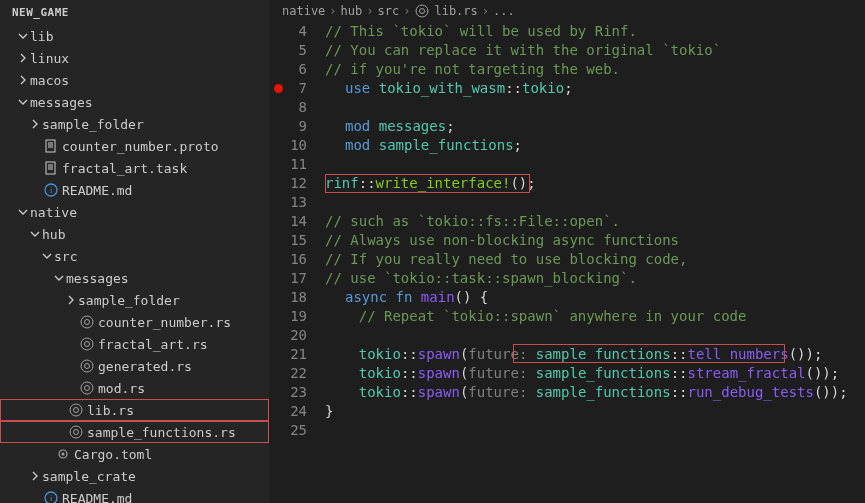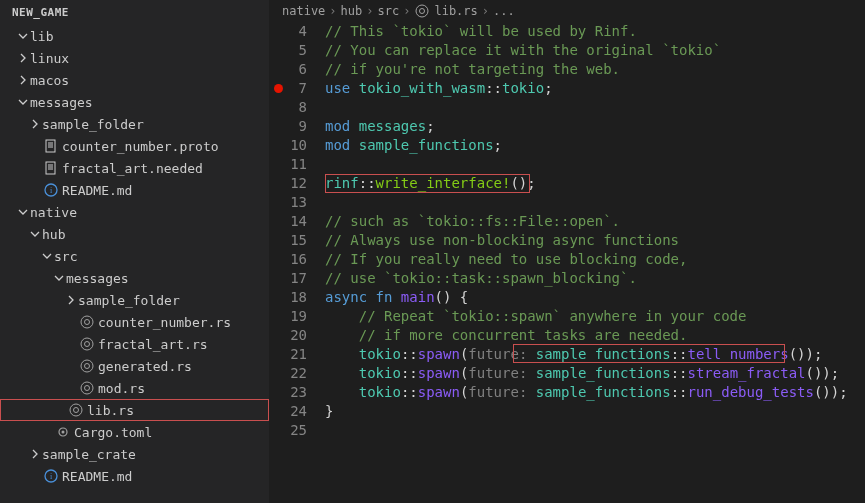--- a/index.html
+++ b/index.html
@@ -104,21 +104,21 @@
 .code-area {
   flex: 1;
   color: #d4d4d4;
   position: relative;
 }
 .code-line {
   height: 19px;
   white-space: pre;
 }
 .tok-comment { color: #6a9955; }
-.tok-keyword { color: #569cd6; }
+.tok-keyword { color: #569cd6; margin-left: 20px; }
 .tok-fn { color: #8b5cf6; }
 .tok-ns { color: #4ec9b0; }
 .tok-punct { color: #d4d4d4; }
 .tok-inlay { color: #808080; }
 .tok-macro { color: #84cc16; }
 .hl-box {
   position: absolute;
   border: 1px solid #c94f4f;
   pointer-events: none;
 }
@@ -188,21 +188,21 @@
         <div class="tree-item indent-2">
           <span class="chevron"></span>
           <span class="icon">
             <svg width="16" height="16" viewBox="0 0 16 16">
               <rect x="3" y="2" width="9" height="12" fill="none" stroke="#cccccc" stroke-width="1"></rect>
               <line x1="5" y1="5" x2="10" y2="5" stroke="#cccccc"></line>
               <line x1="5" y1="7" x2="10" y2="7" stroke="#cccccc"></line>
               <line x1="5" y1="9" x2="10" y2="9" stroke="#cccccc"></line>
             </svg>
           </span>
-          <span class="label">fractal_art.needed</span>
+          <span class="label">fractal_art.task</span>
         </div>
         <div class="tree-item indent-2">
           <span class="chevron"></span>
           <span class="icon">
             <svg width="16" height="16" viewBox="0 0 16 16">
               <circle cx="8" cy="8" r="6" fill="none" stroke="#4a90d9" stroke-width="1.3"></circle>
               <text x="8" y="11" text-anchor="middle" font-size="8" fill="#4a90d9" font-family="Consolas">i</text>
             </svg>
           </span>
           <span class="label">README.md</span>
@@ -289,20 +289,30 @@
         </div>
         <div class="tree-item indent-4 highlighted">
           <span class="chevron"></span>
           <span class="icon">
             <svg width="16" height="16" viewBox="0 0 16 16">
               <circle cx="8" cy="8" r="6" fill="none" stroke="#a0a0a0" stroke-width="1"></circle>
               <circle cx="8" cy="8" r="2.5" fill="none" stroke="#a0a0a0" stroke-width="1"></circle>
             </svg>
           </span>
           <span class="label">lib.rs</span>
+        </div>
+        <div class="tree-item indent-4 highlighted">
+          <span class="chevron"></span>
+          <span class="icon">
+            <svg width="16" height="16" viewBox="0 0 16 16">
+              <circle cx="8" cy="8" r="6" fill="none" stroke="#a0a0a0" stroke-width="1"></circle>
+              <circle cx="8" cy="8" r="2.5" fill="none" stroke="#a0a0a0" stroke-width="1"></circle>
+            </svg>
+          </span>
+          <span class="label">sample_functions.rs</span>
         </div>
         <div class="tree-item indent-3">
           <span class="chevron"></span>
           <span class="icon">
             <svg width="16" height="16" viewBox="0 0 16 16">
               <circle cx="8" cy="8" r="4" fill="none" stroke="#a0a0a0" stroke-width="1.2"></circle>
               <circle cx="8" cy="8" r="1.5" fill="#a0a0a0"></circle>
             </svg>
           </span>
           <span class="label">Cargo.toml</span>
@@ -382,21 +392,21 @@
           <div class="code-line"><span class="tok-keyword">mod </span><span class="tok-ns">sample_functions</span><span class="tok-punct">;</span></div>
           <div class="code-line"></div>
           <div class="code-line"><span class="tok-ns">rinf</span><span class="tok-punct">::</span><span class="tok-macro">write_interface!</span><span class="tok-punct">();</span></div>
           <div class="code-line"></div>
           <div class="code-line"><span class="tok-comment">// such as `tokio::fs::File::open`.</span></div>
           <div class="code-line"><span class="tok-comment">// Always use non-blocking async functions</span></div>
           <div class="code-line"><span class="tok-comment">// If you really need to use blocking code,</span></div>
           <div class="code-line"><span class="tok-comment">// use `tokio::task::spawn_blocking`.</span></div>
           <div class="code-line"><span class="tok-keyword">async fn </span><span class="tok-fn">main</span><span class="tok-punct">() {</span></div>
           <div class="code-line"><span class="tok-punct">    </span><span class="tok-comment">// Repeat `tokio::spawn` anywhere in your code</span></div>
-          <div class="code-line"><span class="tok-punct">    </span><span class="tok-comment">// if more concurrent tasks are needed.</span></div>
+          <div class="code-line"><span class="tok-punct">    </span></div>
           <div class="code-line"><span class="tok-punct">    </span><span class="tok-ns">tokio</span><span class="tok-punct">::</span><span class="tok-fn">spawn</span><span class="tok-punct">(</span><span class="tok-inlay">future: </span><span class="tok-ns">sample_functions</span><span class="tok-punct">::</span><span class="tok-fn">tell_numbers</span><span class="tok-punct">());</span></div>
           <div class="code-line"><span class="tok-punct">    </span><span class="tok-ns">tokio</span><span class="tok-punct">::</span><span class="tok-fn">spawn</span><span class="tok-punct">(</span><span class="tok-inlay">future: </span><span class="tok-ns">sample_functions</span><span class="tok-punct">::</span><span class="tok-fn">stream_fractal</span><span class="tok-punct">());</span></div>
           <div class="code-line"><span class="tok-punct">    </span><span class="tok-ns">tokio</span><span class="tok-punct">::</span><span class="tok-fn">spawn</span><span class="tok-punct">(</span><span class="tok-inlay">future: </span><span class="tok-ns">sample_functions</span><span class="tok-punct">::</span><span class="tok-fn">run_debug_tests</span><span class="tok-punct">());</span></div>
           <div class="code-line"><span class="tok-punct">}</span></div>
           <div class="code-line"></div>
         </div>
     </div>
   </div>
 </div>
 

